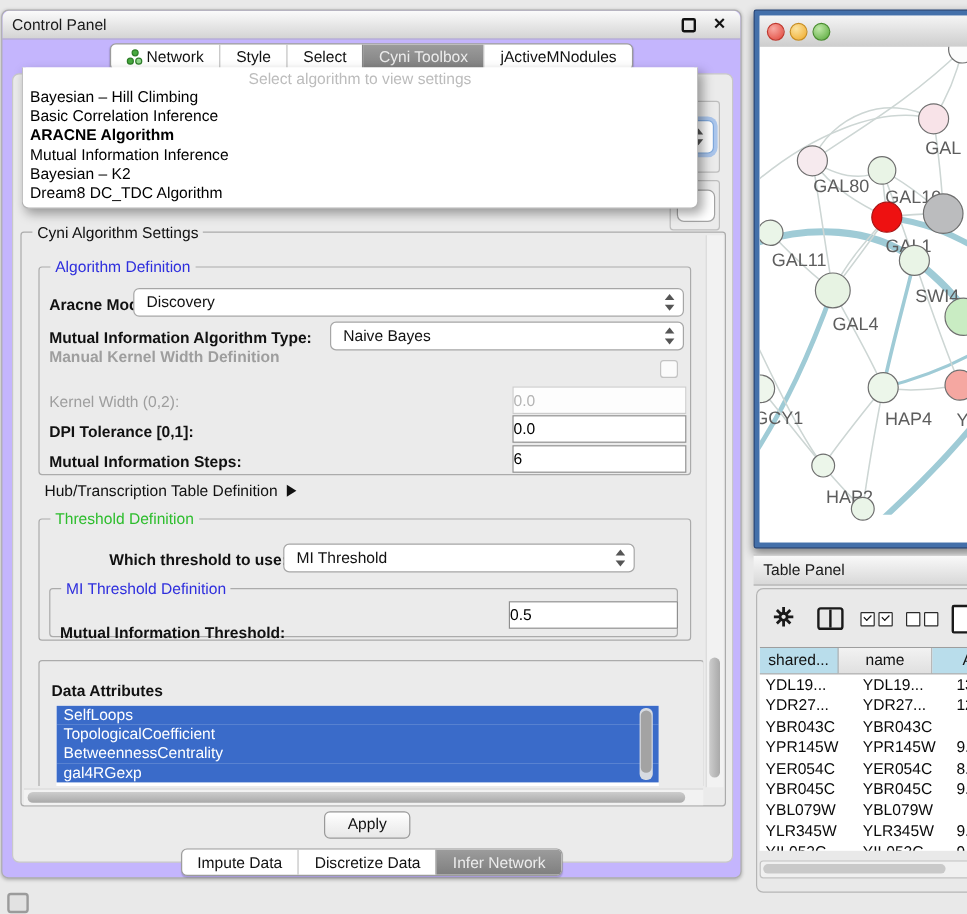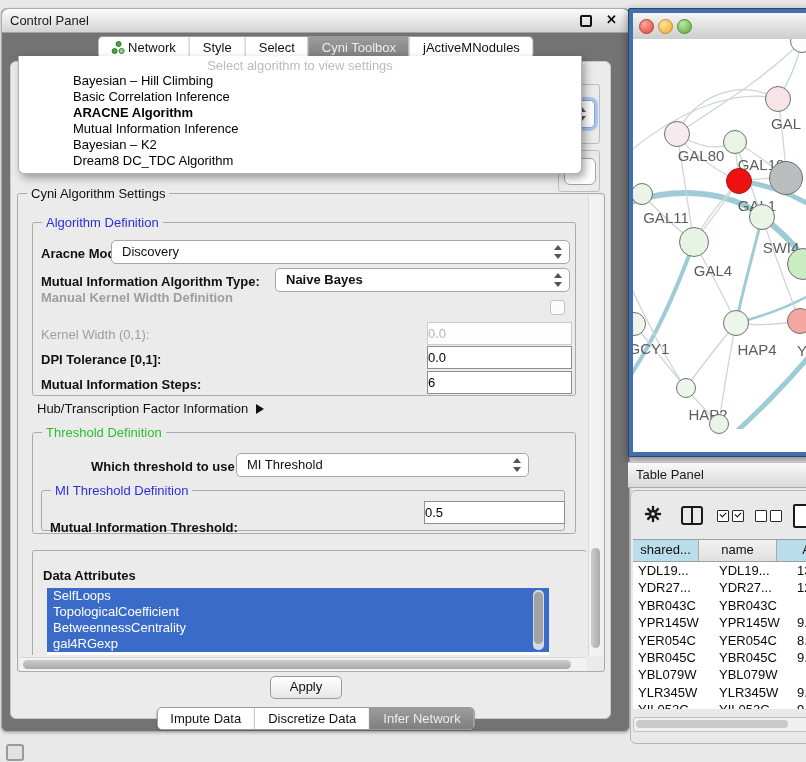--- a/index.html
+++ b/index.html
@@ -1,21 +1,21 @@
 <!DOCTYPE html>
 <html><head>
 <meta charset="utf-8">
 <style>
   html,body{margin:0;padding:0;}
   body{width:806px;height:762px;position:relative;background:#e9e9e9;
        font-family:"Liberation Sans",sans-serif;overflow:hidden;-webkit-font-smoothing:antialiased;}
 
   
-  .cp{position:absolute;left:1px;top:8px;width:615px;height:722px;background:#737373;
-      border:1px solid #adadad;border-radius:6px;box-shadow:0 1px 3px rgba(0,0,0,.25);padding-left:12px;}
+  .cp{position:absolute;left:1px;top:8px;width:615px;height:722px;background:#c4b5fd;
+      border:1px solid #adadad;border-radius:6px;box-shadow:0 1px 3px rgba(0,0,0,.25);}
   .cp-titlebar{position:absolute;left:0;top:0;right:0;height:23px;
       background:linear-gradient(#fbfbfb,#d4d4d4);border-bottom:1px solid #a3a3a3;border-radius:6px 6px 0 0;}
   .cp-title{position:absolute;left:8px;top:4px;font-size:13px;color:#1a1a1a;}
   .float-ico{position:absolute;right:37px;top:6px;width:8px;height:8px;border:2px solid #111;border-radius:2px;}
   .close-ico{position:absolute;right:12px;top:3px;font-size:13px;font-weight:bold;color:#111;cursor:default;}
 
   
   .seg{position:absolute;display:flex;background:#fff;border:1px solid #9b9b9b;border-radius:5px;
        overflow:hidden;height:21px;box-shadow:0 1px 1px rgba(0,0,0,.15);}
   .seg-item{display:flex;align-items:center;gap:5px;padding:0 13px;font-size:13px;color:#111;
@@ -36,21 +36,21 @@
   .spin-focus{position:absolute;left:570px;top:100px;width:23px;height:26px;background:#fff;
       border:1px solid #7fa9dd;border-radius:5px;box-shadow:0 0 0 3px rgba(105,160,235,.5);z-index:5;}
   .frag-combo{position:absolute;left:564px;top:158px;width:30px;height:25px;background:#fff;
       border:1px solid #a3a3a3;border-radius:6px;z-index:5;}
 
   
   .popup{position:absolute;left:18px;top:56px;width:562px;height:117px;background:#fff;
       border:1px solid #b3b3b3;border-top:none;border-radius:0 0 6px 6px;
       box-shadow:3px 4px 9px rgba(0,0,0,.35);z-index:30;}
   .popup-ph{position:absolute;top:2px;left:0;right:0;text-align:center;color:#bcbcbc;font-size:13px;}
-  .dd-list{position:absolute;top:17px;left:0;right:0;margin-left:48px;}
+  .dd-list{position:absolute;top:17px;left:0;right:0;}
   .dd-item{height:16px;line-height:16px;padding-left:6px;font-size:13px;color:#000;white-space:nowrap;}
   .dd-sel{font-weight:bold;}
 
   
   .grp{position:absolute;border:1px solid #ababab;border-radius:3px;}
   .grp-title{position:absolute;top:-8px;left:9px;background:#ebebeb;padding:0 4px;font-size:13px;color:#111;white-space:nowrap;}
   .t-blue{color:#2e2edd;}
   .t-green{color:#2dbd2d;}
   .lbl{position:absolute;font-size:13px;color:#111;white-space:nowrap;}
   .b{font-weight:bold;}
@@ -175,42 +175,42 @@
           <span class="lbl b" style="left:8px;top:23px;">Aracne Mode:</span>
           <div class="combo" style="left:78px;top:17px;width:447px;height:22px;">
             <span>Discovery</span>
             <span class="spin">
                 <i class="up"></i>
                 <i class="dn"></i>
               </span>
           </div>
 
           <span class="lbl b" style="left:8px;top:51px;">Mutual Information Algorithm Type:</span>
-          <div class="combo" style="left:242px;top:45px;width:283px;height:22px;font-weight:bold;">
+          <div class="combo" style="left:242px;top:45px;width:283px;height:22px;">
             <span>Naive Bayes</span>
             <span class="spin">
                 <i class="up"></i>
                 <i class="dn"></i>
               </span>
           </div>
 
           <span class="lbl b dis" style="left:8px;top:67px;">Manual Kernel Width Definition</span>
           <span class="chk" style="left:517px;top:77px;"></span>
 
-          <span class="lbl dis" style="left:8px;top:104px;">Kernel Width (0,1):</span>
+          <span class="lbl dis" style="left:8px;top:104px;">Kernel Width (0,2):</span>
           <div class="tfield dis" style="left:394px;top:99px;width:137px;height:21px;">0.0</div>
 
           <span class="lbl b" style="left:8px;top:129px;">DPI Tolerance [0,1]:</span>
           <div class="tfield" style="left:394px;top:123px;width:137px;height:21px;">0.0</div>
 
           <span class="lbl b" style="left:8px;top:154px;">Mutual Information Steps:</span>
           <div class="tfield" style="left:394px;top:148px;width:137px;height:21px;">6</div>
         </div>
 
-        <span class="lbl" style="left:17px;top:204px;"><span>Hub/Transcription Factor Information</span><span class="tri-r"></span></span>
+        <span class="lbl" style="left:17px;top:204px;"><span>Hub/Transcription Table Definition</span><span class="tri-r"></span></span>
 
         <div class="grp" style="left:12px;top:235px;width:542px;height:100px;">
           <span class="grp-title t-green">Threshold Definition</span>
 
           <span class="lbl b" style="left:58px;top:26px;">Which threshold to use:</span>
           <div class="combo" style="left:203px;top:20px;width:281px;height:22px;">
             <span>MI Threshold</span>
             <span class="spin">
                 <i class="up"></i>
                 <i class="dn"></i>

